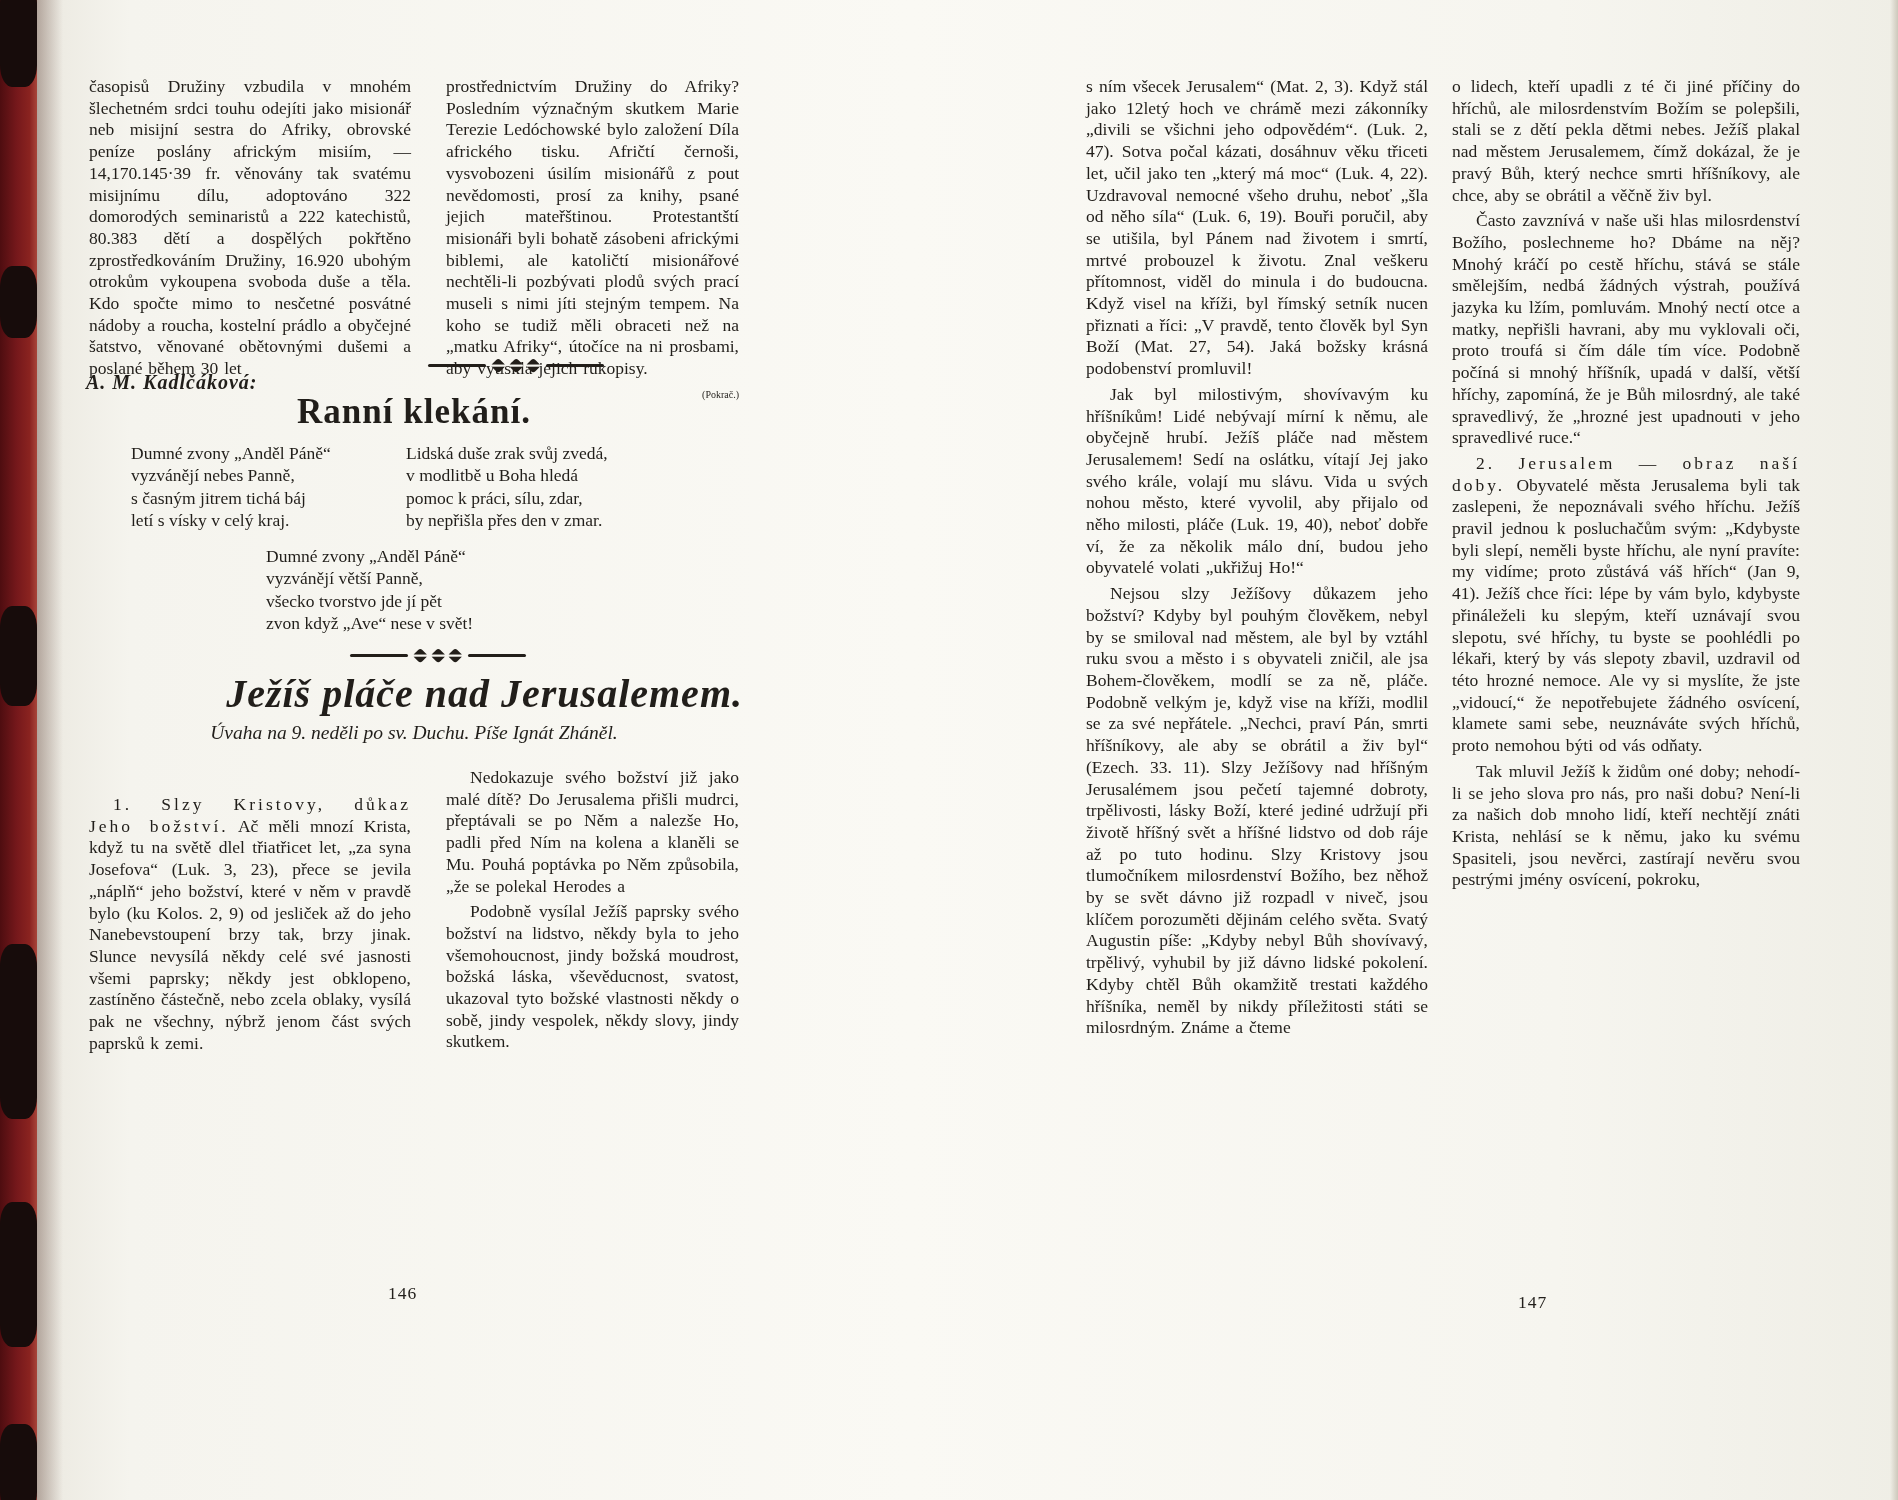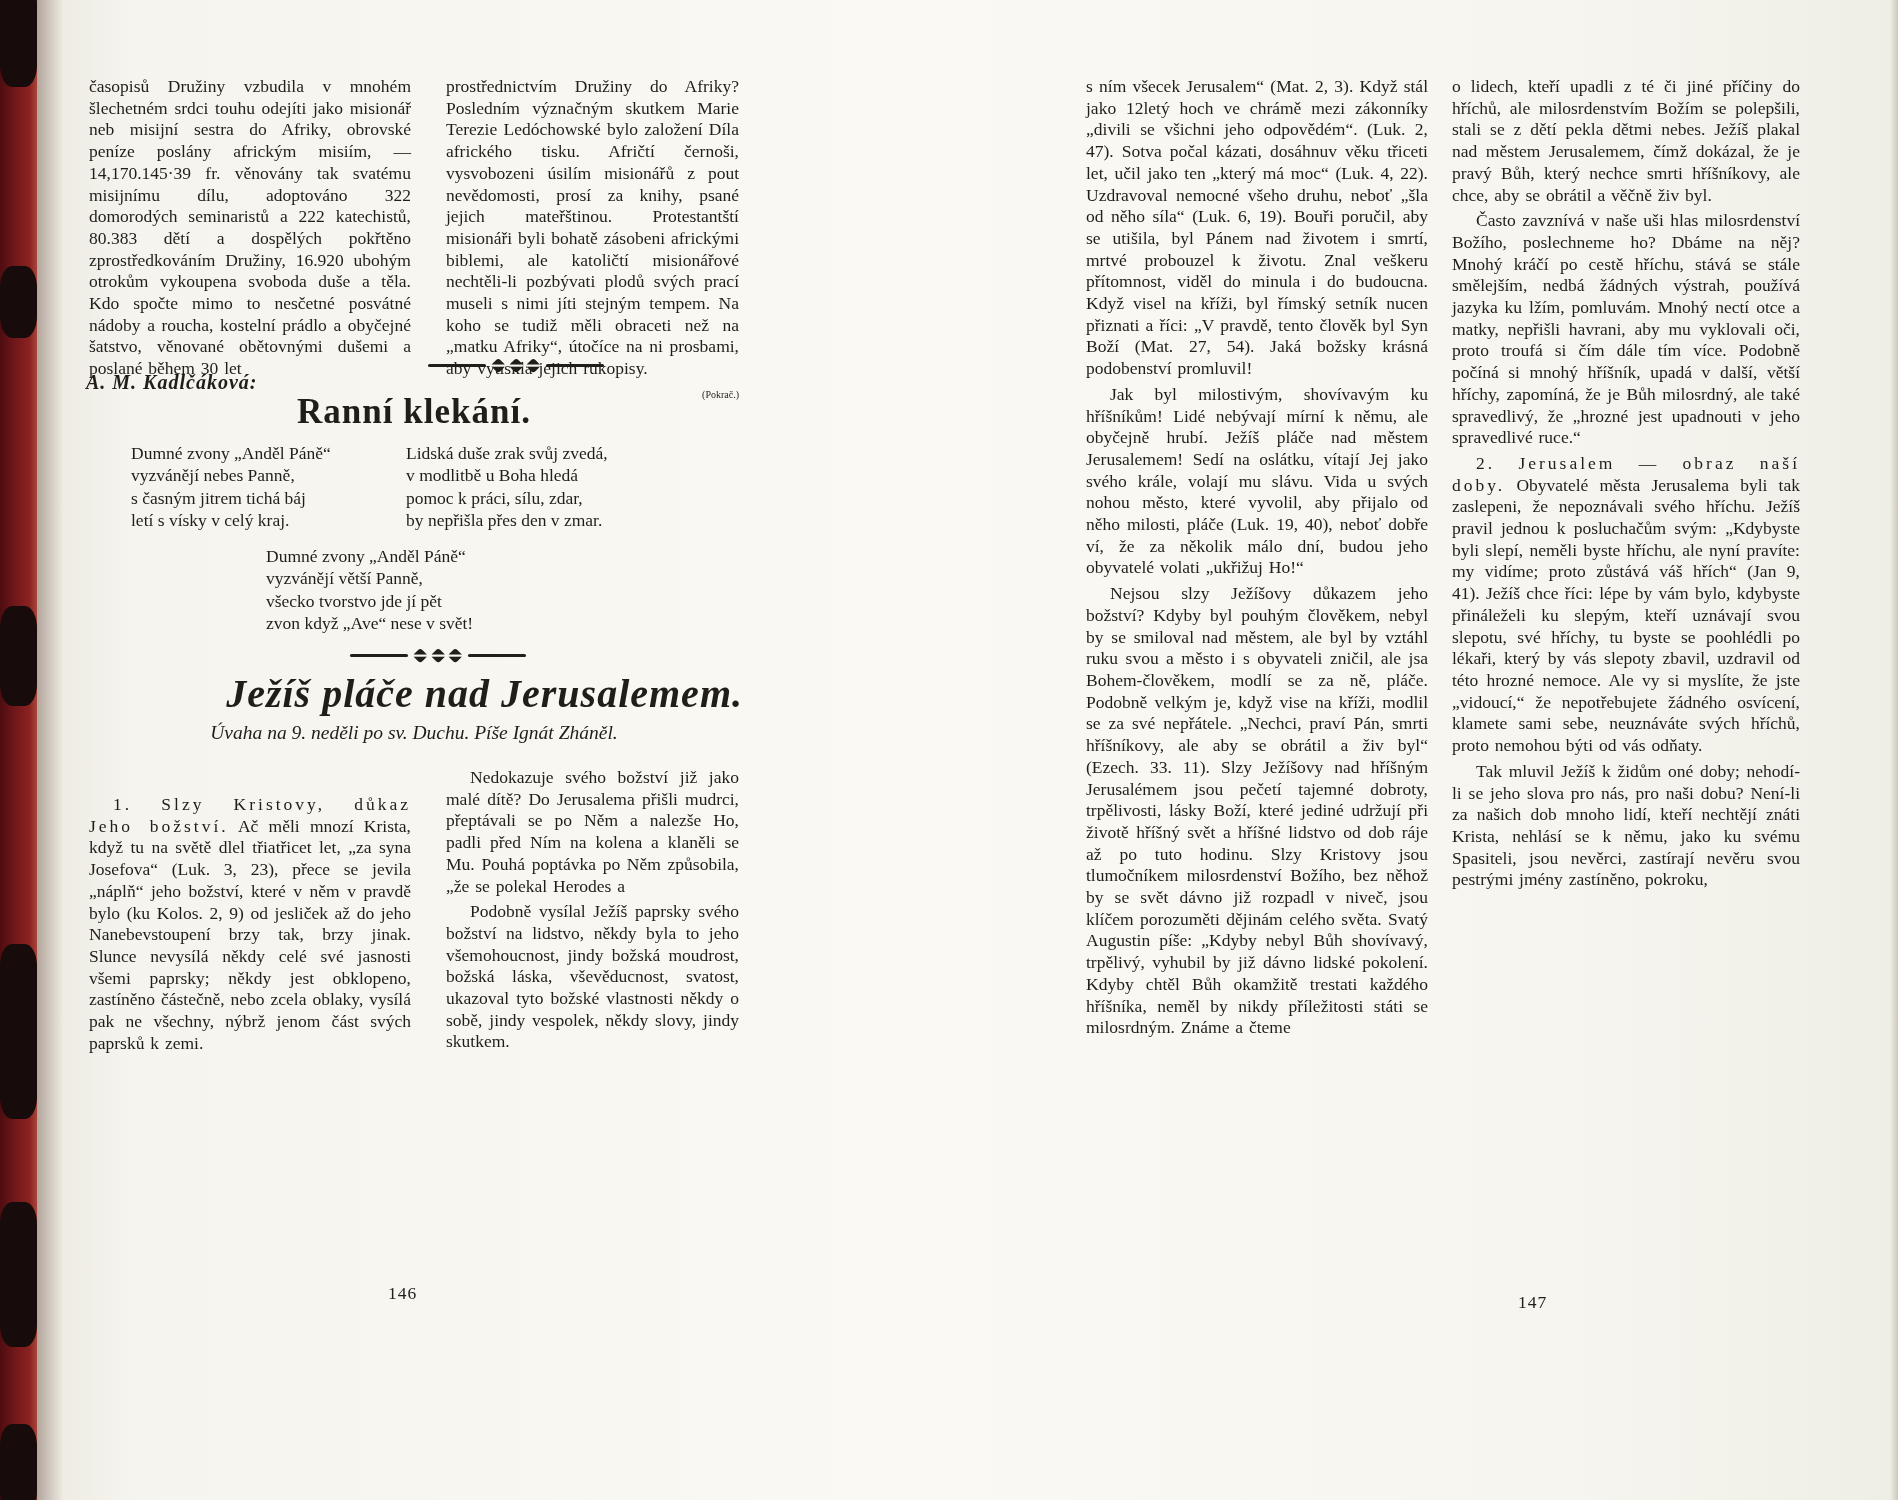--- a/index.html
+++ b/index.html
@@ -129,16 +129,16 @@
 <div class="col" style="left:1082px;top:72px;width:350px;">
   <p class="noindent">s ním všecek Jerusalem“ (Mat. 2, 3). Když stál jako 12letý hoch ve chrámě mezi zákonníky „divili se všichni jeho odpovědém“. (Luk. 2, 47). Sotva počal kázati, dosáhnuv věku třiceti let, učil jako ten „který má moc“ (Luk. 4, 22). Uzdravoval nemocné všeho druhu, neboť „šla od něho síla“ (Luk. 6, 19). Bouři poručil, aby se utišila, byl Pánem nad životem i smrtí, mrtvé probouzel k životu. Znal veškeru přítomnost, viděl do minula i do budoucna. Když visel na kříži, byl římský setník nucen přiznati a říci: „V pravdě, tento člověk byl Syn Boží (Mat. 27, 54). Jaká božsky krásná podobenství promluvil!</p>
   <p>Jak byl milostivým, shovívavým ku hříšníkům! Lidé nebývají mírní k němu, ale obyčejně hrubí. Ježíš pláče nad městem Jerusalemem! Sedí na oslátku, vítají Jej jako svého krále, volají mu slávu. Vida u svých nohou město, které vyvolil, aby přijalo od něho milosti, pláče (Luk. 19, 40), neboť dobře ví, že za několik málo dní, budou jeho obyvatelé volati „ukřižuj Ho!“</p>
   <p>Nejsou slzy Ježíšovy důkazem jeho božství? Kdyby byl pouhým člověkem, nebyl by se smiloval nad městem, ale byl by vztáhl ruku svou a město i s obyvateli zničil, ale jsa Bohem-člověkem, modlí se za ně, pláče. Podobně velkým je, když vise na kříži, modlil se za své nepřátele. „Nechci, praví Pán, smrti hříšníkovy, ale aby se obrátil a živ byl“ (Ezech. 33. 11). Slzy Ježíšovy nad hříšným Jerusalémem jsou pečetí tajemné dobroty, trpělivosti, lásky Boží, které jediné udržují při životě hříšný svět a hříšné lidstvo od dob ráje až po tuto hodinu. Slzy Kristovy jsou tlumočníkem milosrdenství Božího, bez něhož by se svět dávno již rozpadl v niveč, jsou klíčem porozuměti dějinám celého světa. Svatý Augustin píše: „Kdyby nebyl Bůh shovívavý, trpělivý, vyhubil by již dávno lidské pokolení. Kdyby chtěl Bůh okamžitě trestati každého hříšníka, neměl by nikdy příležitosti státi se milosrdným. Známe a čteme</p>
 </div>
 
 <div class="col" style="left:1448px;top:72px;width:356px;">
   <p class="noindent">o lidech, kteří upadli z té či jiné příčiny do hříchů, ale milosrdenstvím Božím se polepšili, stali se z dětí pekla dětmi nebes. Ježíš plakal nad městem Jerusalemem, čímž dokázal, že je pravý Bůh, který nechce smrti hříšníkovy, ale chce, aby se obrátil a věčně živ byl.</p>
   <p>Často zavznívá v naše uši hlas milosrdenství Božího, poslechneme ho? Dbáme na něj? Mnohý kráčí po cestě hříchu, stává se stále smělejším, nedbá žádných výstrah, používá jazyka ku lžím, pomluvám. Mnohý nectí otce a matky, nepřišli havrani, aby mu vyklovali oči, proto troufá si čím dále tím více. Podobně počíná si mnohý hříšník, upadá v další, větší hříchy, zapomíná, že je Bůh milosrdný, ale také spravedlivý, že „hrozné jest upadnouti v jeho spravedlivé ruce.“</p>
   <p><span class="sperr">2. Jerusalem — obraz naší doby.</span> <span>Obyvatelé města Jerusalema byli tak zaslepeni, že nepoznávali svého hříchu. Ježíš pravil jednou k posluchačům svým: „Kdybyste byli slepí, neměli byste hříchu, ale nyní pravíte: my vidíme; proto zůstává váš hřích“ (Jan 9, 41). Ježíš chce říci: lépe by vám bylo, kdybyste přináleželi ku slepým, kteří uznávají svou slepotu, své hříchy, tu byste se poohlédli po lékaři, který by vás slepoty zbavil, uzdravil od této hrozné nemoce. Ale vy si myslíte, že jste „vidoucí,“ že nepotřebujete žádného osvícení, klamete sami sebe, neuznáváte svých hříchů, proto nemohou býti od vás odňaty.</span></p>
-  <p>Tak mluvil Ježíš k židům oné doby; nehodí-li se jeho slova pro nás, pro naši dobu? Není-li za našich dob mnoho lidí, kteří nechtějí znáti Krista, nehlásí se k němu, jako ku svému Spasiteli, jsou nevěrci, zastírají nevěru svou pestrými jmény zastíněno, pokroku,</p>
+  <p>Tak mluvil Ježíš k židům oné doby; nehodí-li se jeho slova pro nás, pro naši dobu? Není-li za našich dob mnoho lidí, kteří nechtějí znáti Krista, nehlásí se k němu, jako ku svému Spasiteli, jsou nevěrci, zastírají nevěru svou pestrými jmény osvícení, pokroku,</p>
 </div>
 
 <div class="pageno" style="left:1518px;top:1292px;">147</div>
 
 </body></html>

